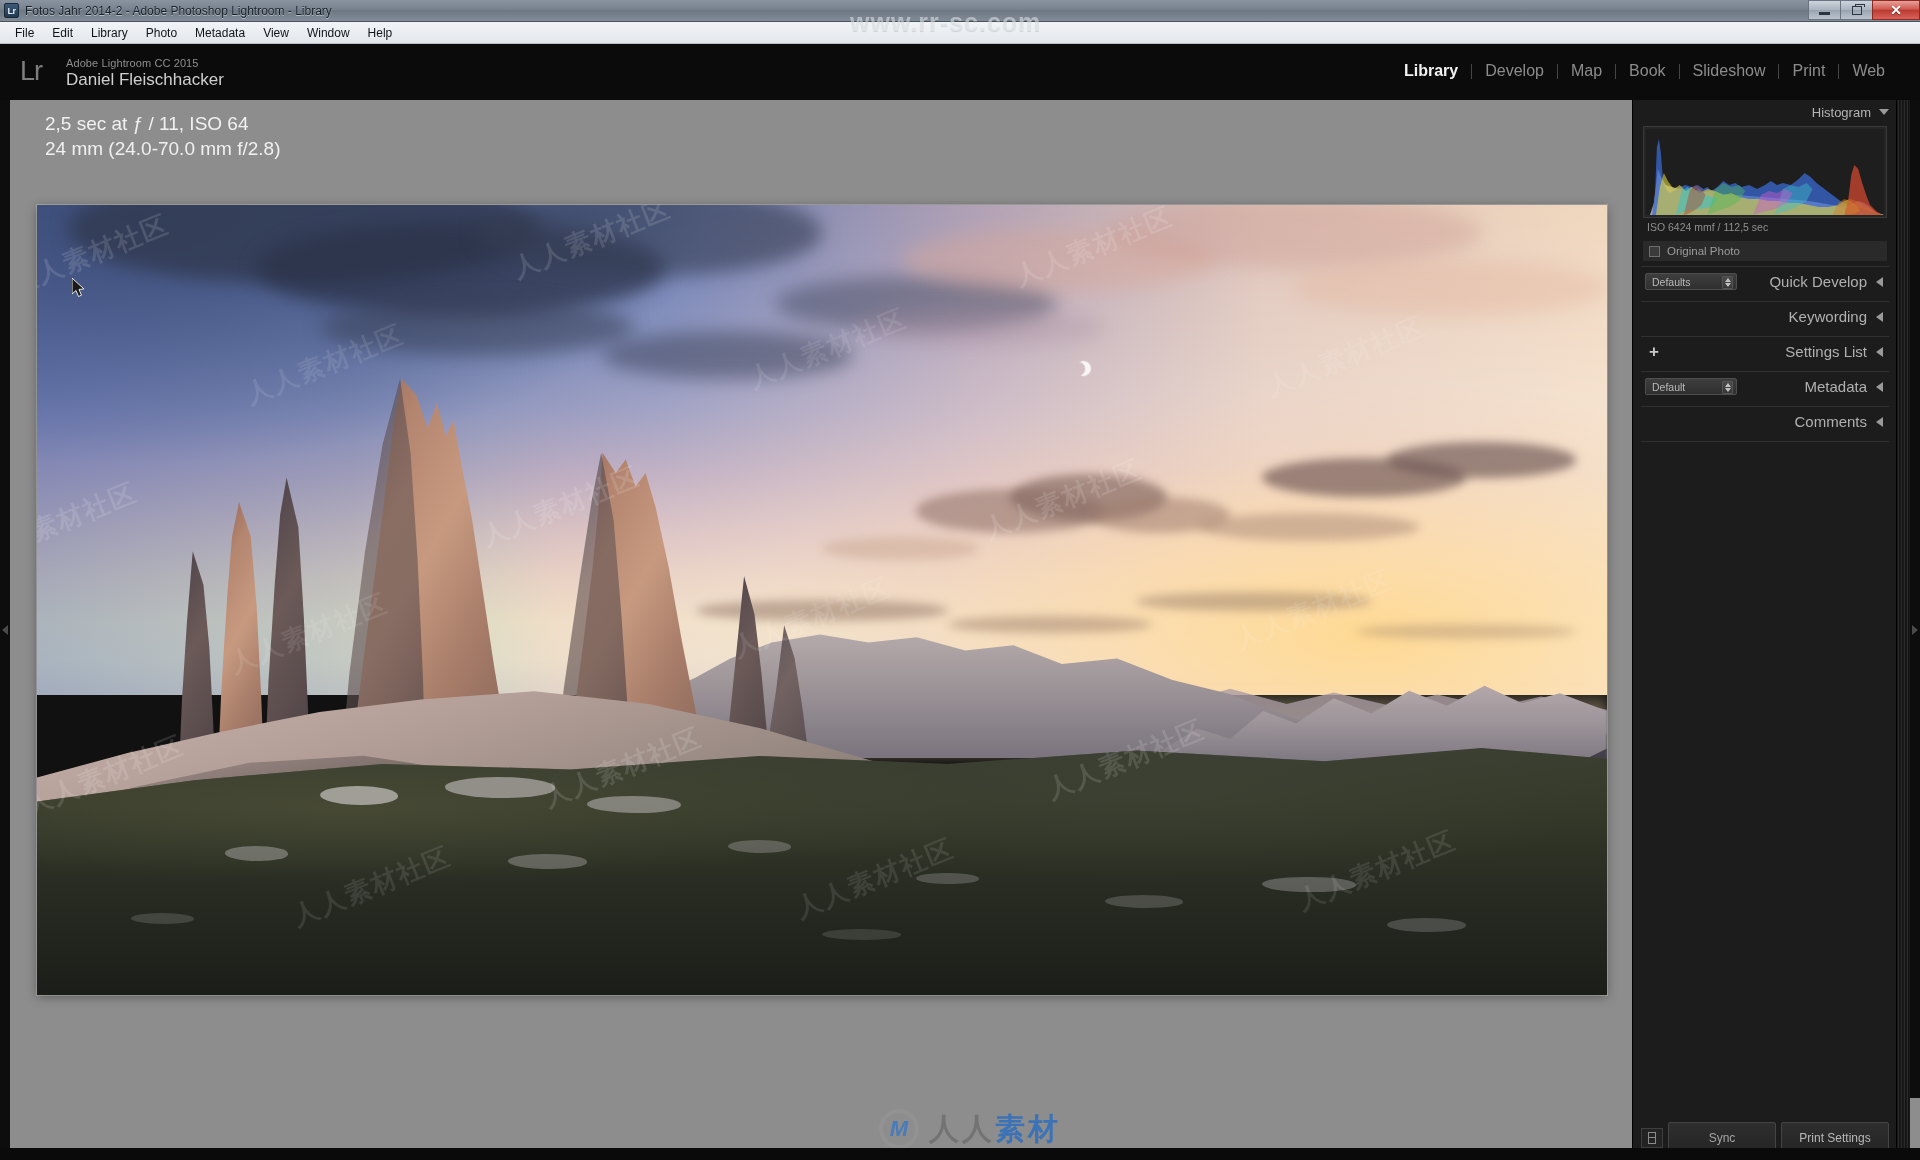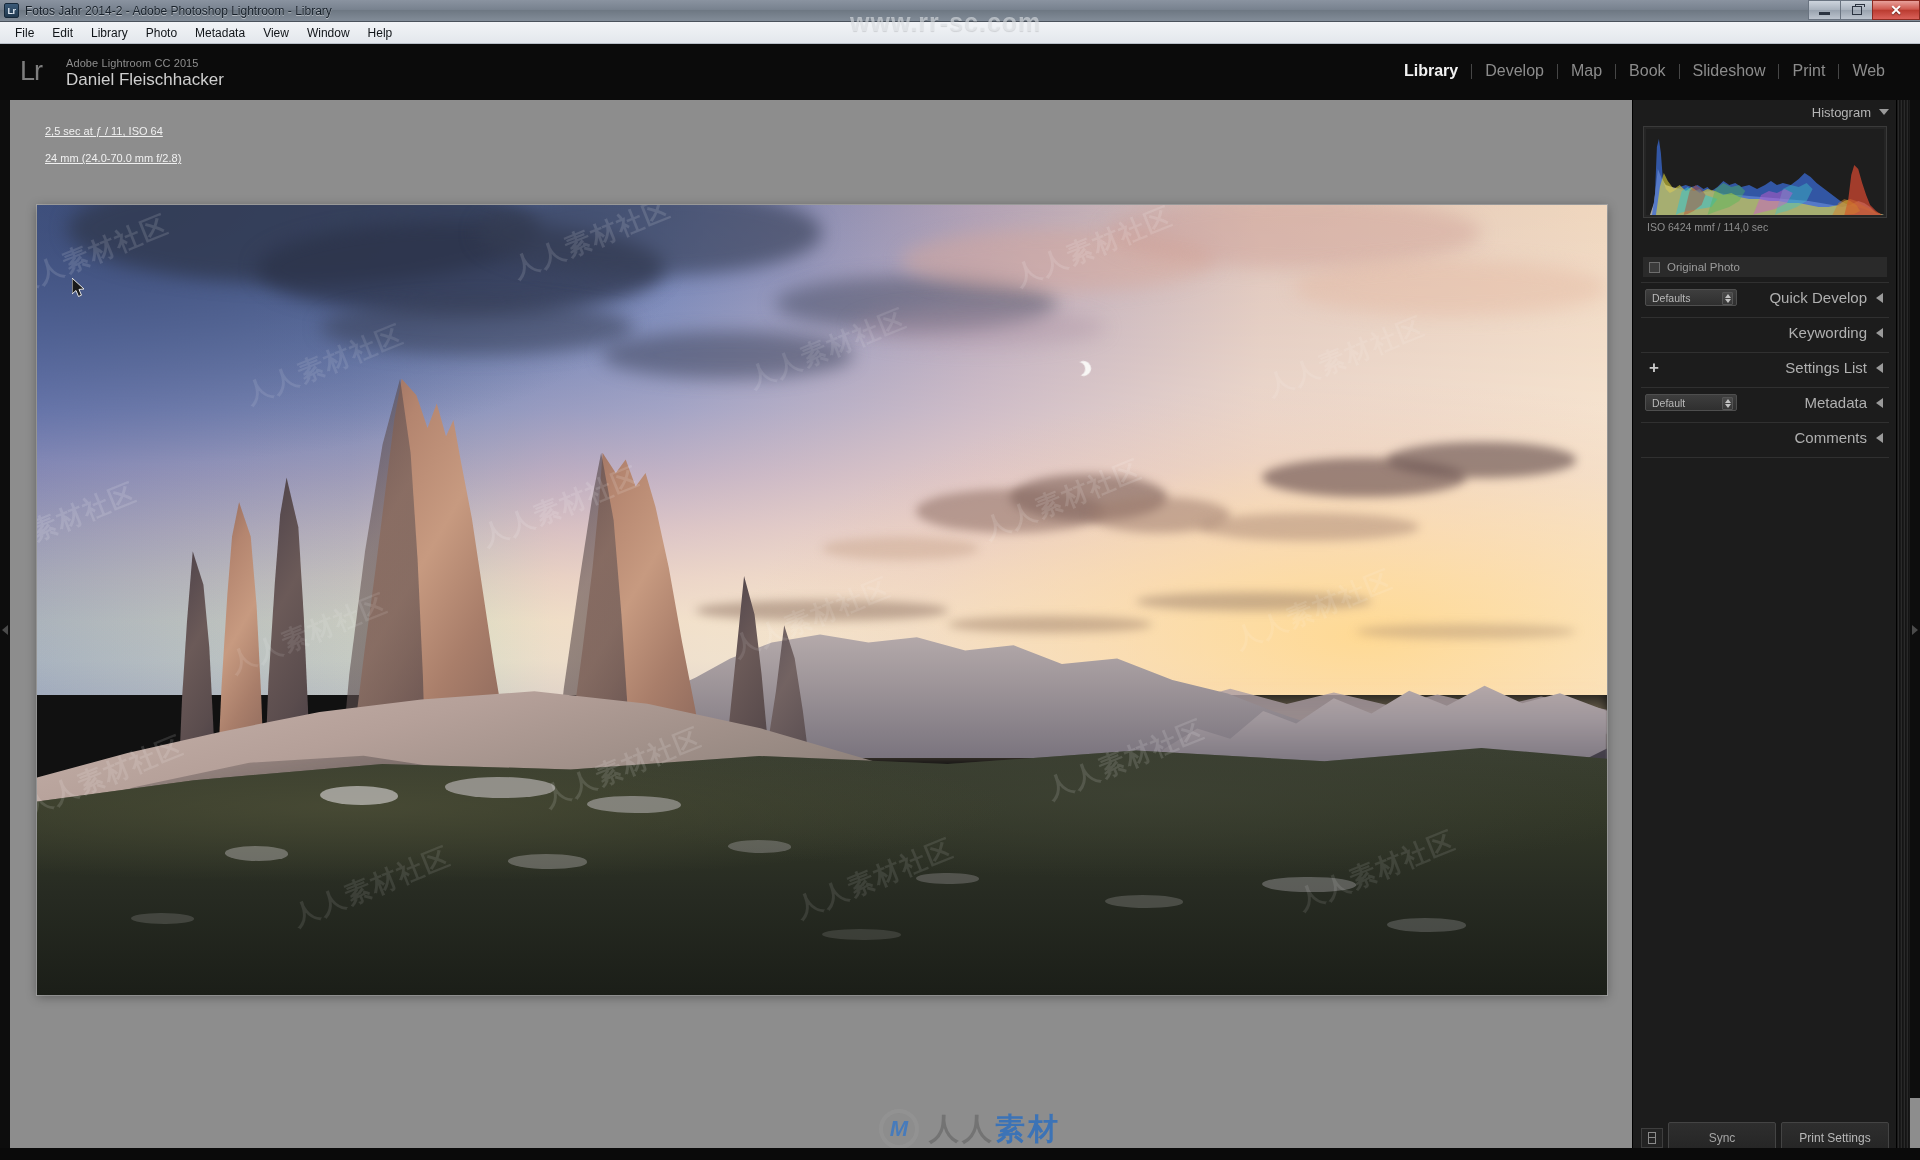--- a/index.html
+++ b/index.html
@@ -92,21 +92,21 @@
   }
   .center-pane {
     position: absolute; left: 10px; top: 0; width: 1622px; height: 1060px;
     background: #8d8d8d;
   }
   .info-overlay { position: absolute; left: 35px; top: 10px; color: #f5f5f5; z-index: 6; }
   .info-filename {
     font-size: 26px; color: #f7f7f7; letter-spacing: .2px; font-weight: normal;
     text-shadow: 0 1px 2px rgba(0,0,0,.18);
   }
-  .info-line { font-size: 11px; color: #f0f0f0; margin-top: 15px; text-decoration: underline; }
+  .info-line { font-size: 19px; color: #f0f0f0; margin-top: 3px; }
 
   
   .cursor {
     position: absolute; left: 62px; top: 178px; z-index: 20; pointer-events: none;
   }
 
   
   .photo-frame {
     position: absolute; left: 27px; top: 105px; width: 1570px; height: 790px;
     background: #111; box-shadow: 0 0 0 1px rgba(255,255,255,0.22), 0 2px 10px rgba(0,0,0,.35);
@@ -265,21 +265,21 @@
   .hist-box {
     margin: 2px 10px 0 10px; height: 92px; background: #252525;
     border: 1px solid #3a3a3a; position: relative; overflow: hidden;
   }
   .hist-canvas { position: absolute; inset: 2px; background: #1e1e1e; overflow: hidden; }
   .hist-meta {
     margin: 3px 10px 0 10px; height: 16px; display: flex; justify-content: flex-start;
     font-size: 10.5px; color: #8f8f8f; padding: 0 4px;
   }
   .orig-photo {
-    margin: 20px 10px 0 10px; height: 20px; background: #2a2a2a;
+    margin: 4px 10px 0 10px; height: 20px; background: #2a2a2a;
     display: flex; align-items: center; padding-left: 6px; gap: 7px;
     font-size: 11.5px; color: #9b9b9b;
   }
   .chk { width: 11px; height: 11px; border: 1px solid #6d6d6d; background: #3b3b3b; }
 
   .sec-div { height: 1px; background: #0a0a0a; margin: 5px 8px 0 8px; border-bottom: 1px solid #303030; }
 
   .panel-sec {
     margin: 0 8px; height: 29px; display: flex; align-items: center; justify-content: flex-end;
     gap: 9px; padding-right: 6px; position: relative; cursor: pointer;
@@ -580,21 +580,21 @@
 
               <path d="M188,86 L194,74 L200,70 L206,72 L212,76 L216,82 L210,85 L198,86 Z" fill="#d2802c" opacity="0.5"></path>
             </svg>
           </div>
         </div>
 
         <div class="hist-meta">
           <span>ISO 64</span>
           <span>24 mm</span>
           <span>f / 11</span>
-          <span>4,0 sec</span>
+          <span>2,5 sec</span>
         </div>
 
         <div class="orig-photo">
           <span class="chk"></span>
           <span>Original Photo</span>
         </div>
 
         <div class="sec-div"></div>
         <div class="panel-sec">
           <div class="preset-select">

